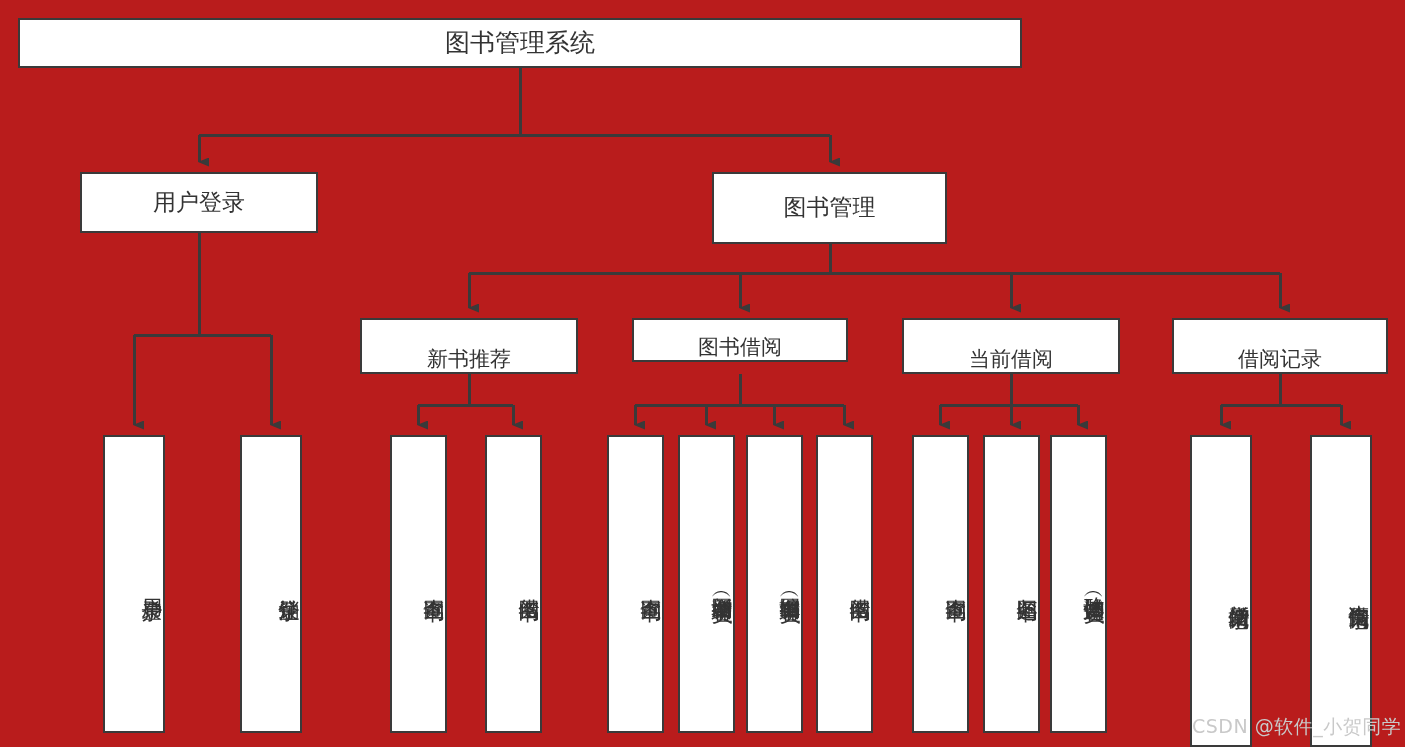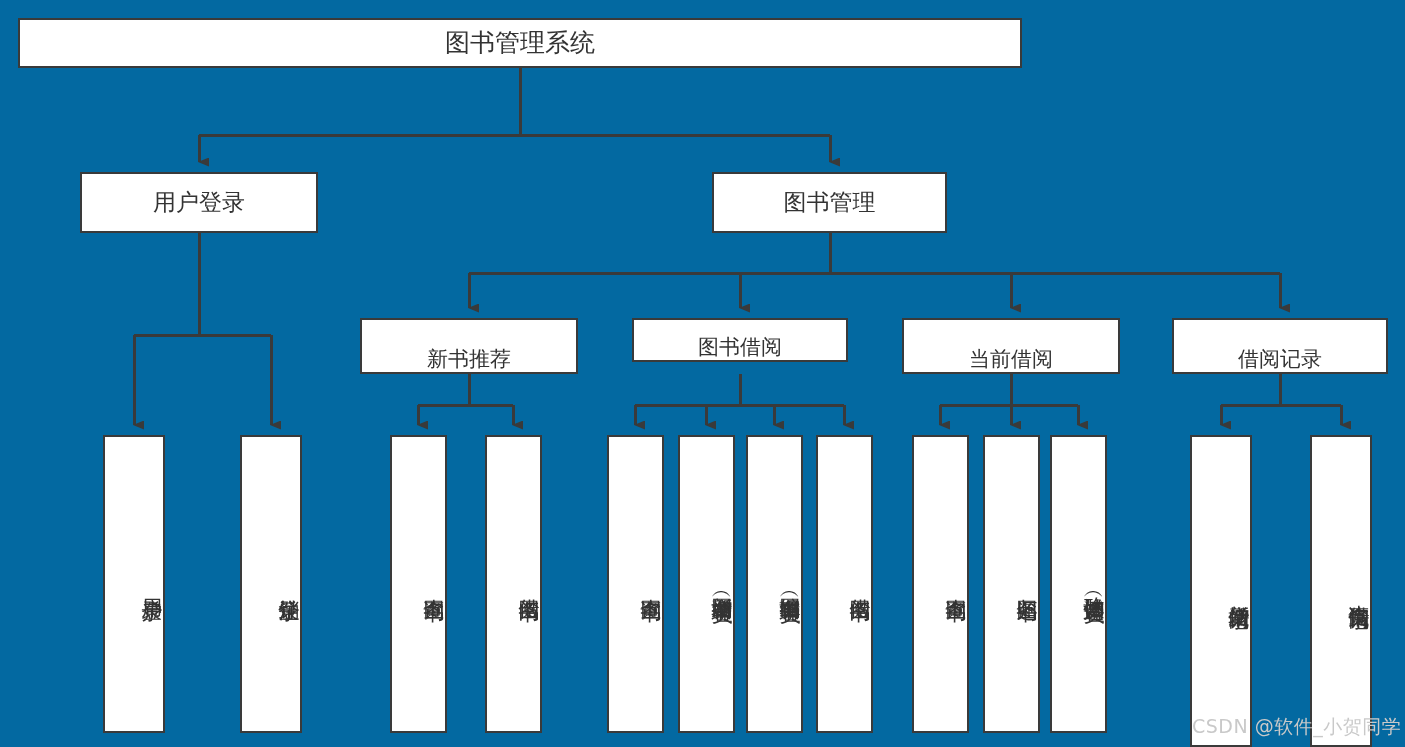--- a/index.html
+++ b/index.html
@@ -8,21 +8,21 @@
     padding: 0;
     background: #ffffff;
   }
   body {
     font-family: "DejaVu Sans", "Liberation Sans", sans-serif;
   }
   #diagram-root {
     position: relative;
     width: 1405px;
     height: 747px;
-    background: #0369a1;
+    background: #b91c1c;
     overflow: hidden;
   }
   #edge-layer {
     position: absolute;
     left: 0;
     top: 0;
     width: 1405px;
     height: 747px;
     pointer-events: none;
   }
@@ -126,21 +126,21 @@
     </g>
   </svg>
 
   <div class="node node-root" style="left: 18px; top: 18px; width: 1004px; height: 50px;">
     <span>图书管理系统</span>
   </div>
 
   <div class="node node-l1" style="left: 80px; top: 172px; width: 238px; height: 61px;">
     <span>用户登录</span>
   </div>
-  <div class="node node-l1" style="left: 712px; top: 172px; width: 235px; height: 61px;">
+  <div class="node node-l1" style="left: 712px; top: 172px; width: 235px; height: 72px;">
     <span>图书管理</span>
   </div>
 
   <div class="node node-l2" style="left: 360px; top: 318px; width: 218px; height: 56px;">
     <span>新书推荐</span>
   </div>
   <div class="node node-l2" style="left: 632px; top: 318px; width: 216px; height: 44px;">
     <span>图书借阅</span>
   </div>
   <div class="node node-l2" style="left: 902px; top: 318px; width: 218px; height: 56px;">

